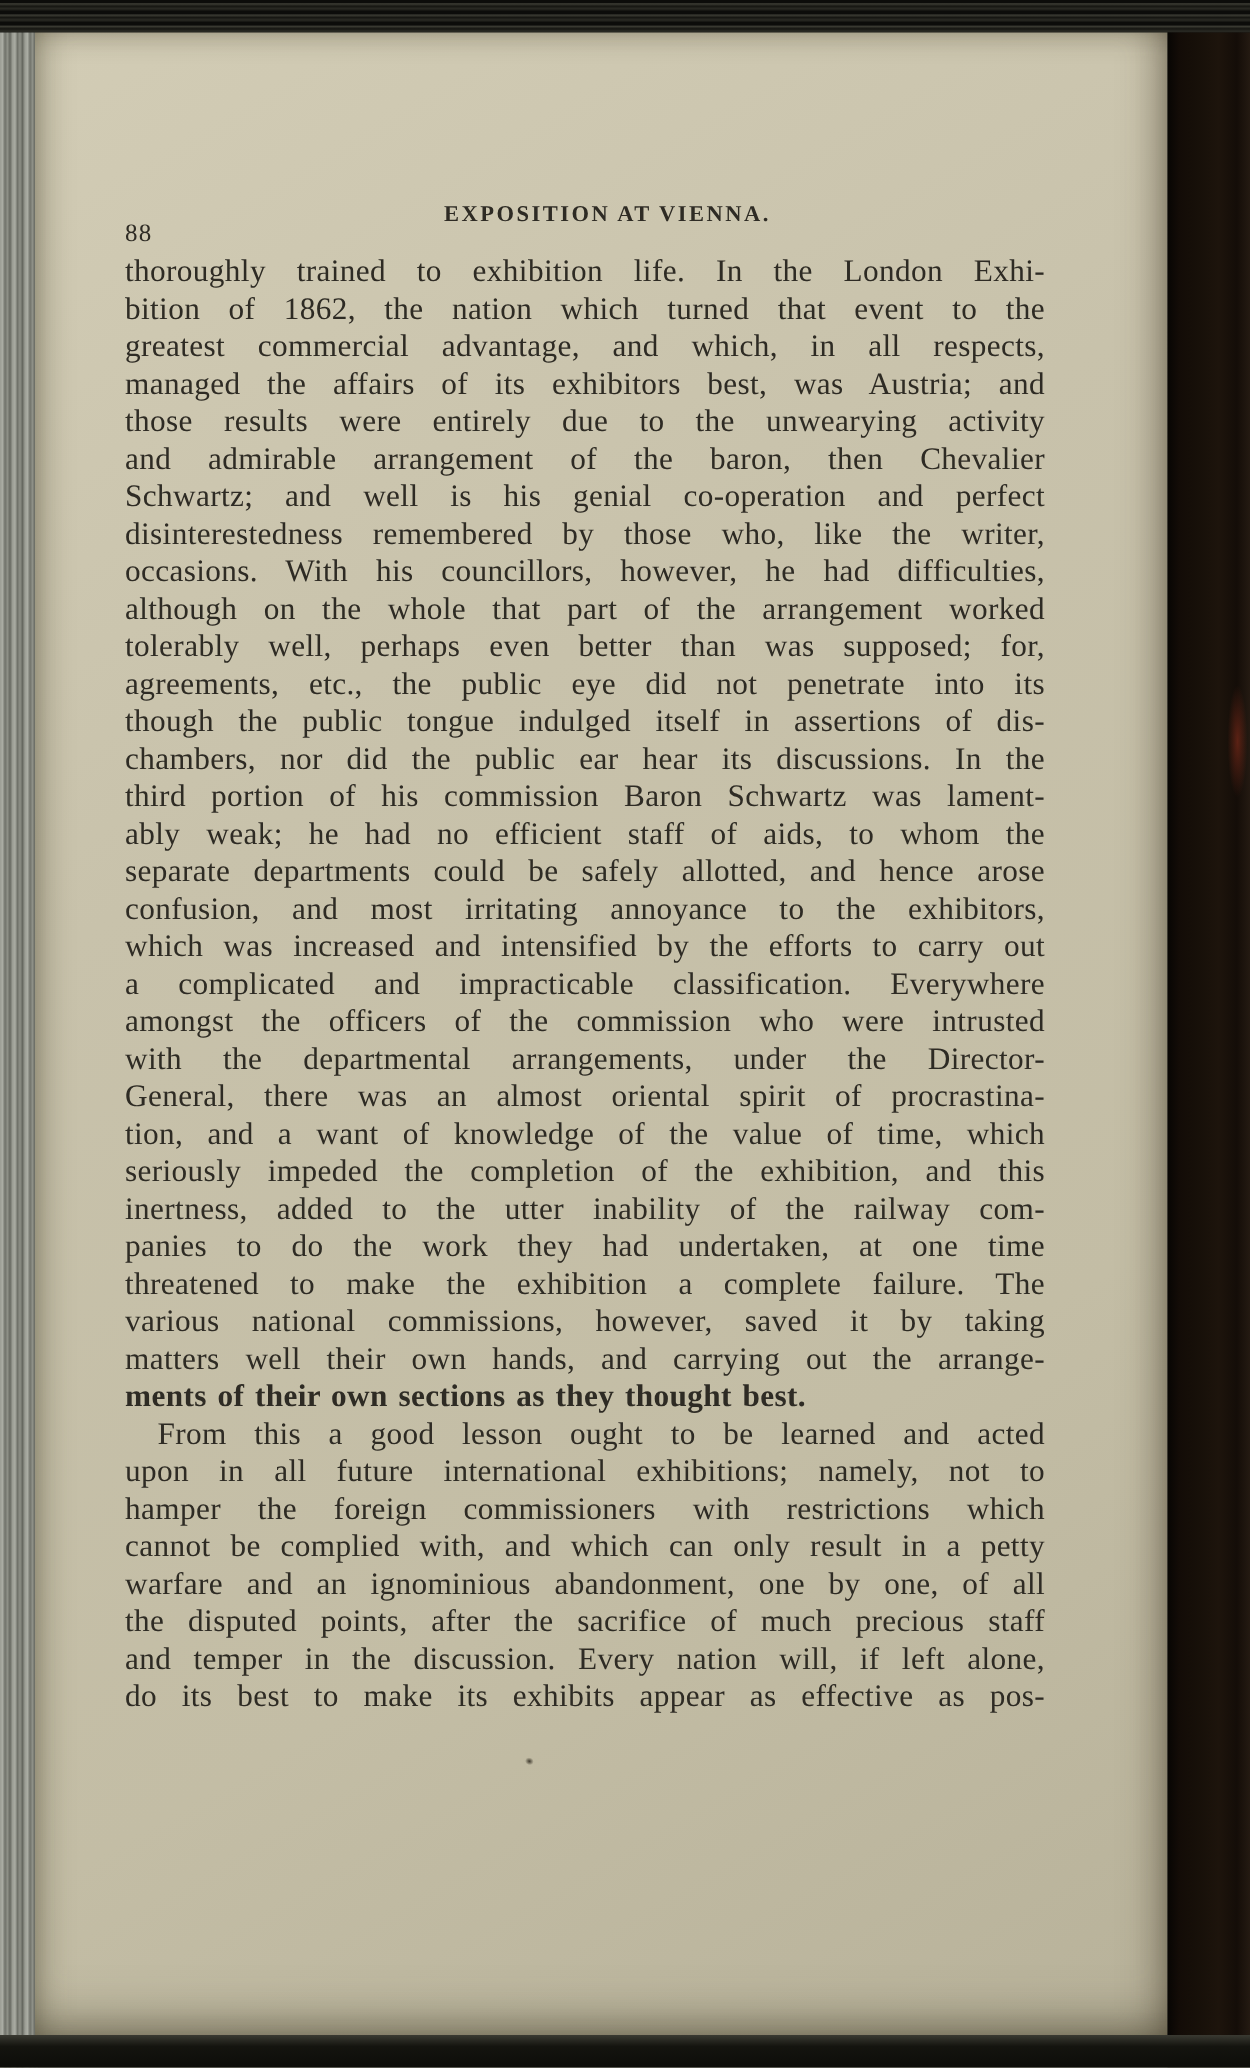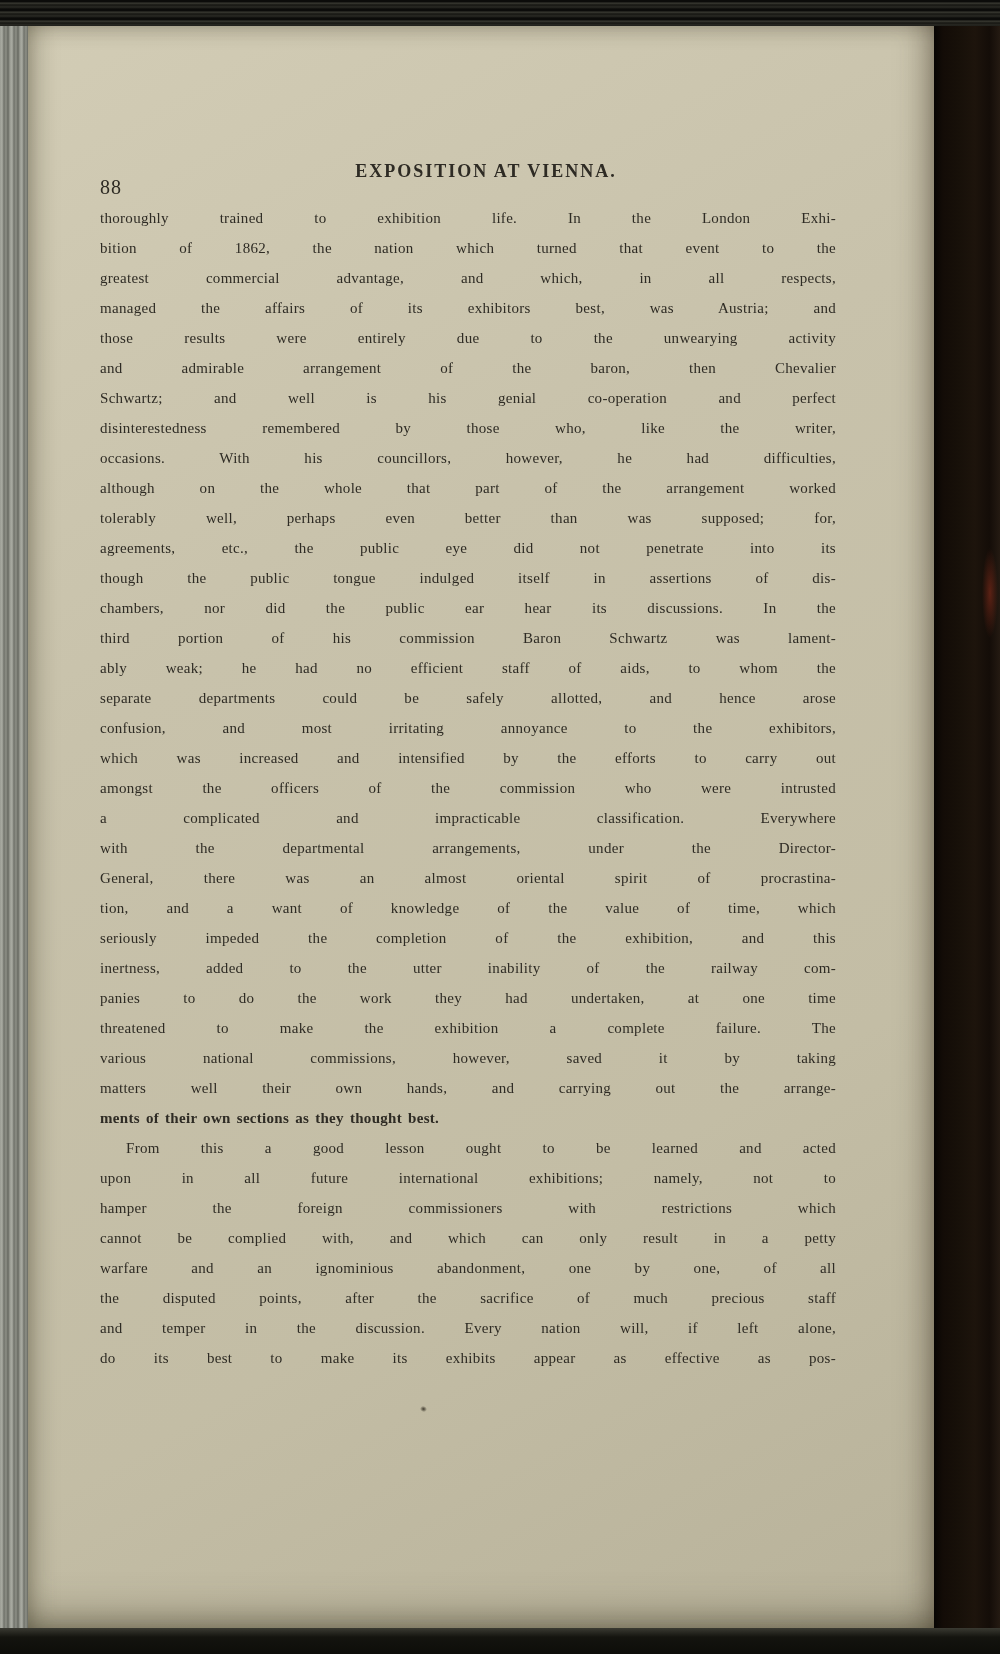--- a/index.html
+++ b/index.html
@@ -65,21 +65,21 @@
     font-size:20px;letter-spacing:1px;margin-top:16px;
   }
   .running{
     display:block;text-align:center;
     font-size:18px;font-weight:700;letter-spacing:2px;
     padding-top:1px;
   }
   .text-block{
     margin:17px 98px 0 72px;
     color:var(--ink,#2e2b24);
-    font-size:15px;
+    font-size:25px;
     letter-spacing:.3px;
     word-spacing:2px;
   }
   .paragraph{margin:0;}
   .line{
     height:30px;line-height:30px;
     white-space:nowrap;
     text-align:justify;
     text-align-last:justify;
     overflow:hidden;
@@ -119,22 +119,22 @@
           <div class="line">although on the whole that part of the arrangement worked</div>
           <div class="line">tolerably well, perhaps even better than was supposed; for,</div>
           <div class="line">agreements, etc., the public eye did not penetrate into its</div>
           <div class="line">though the public tongue indulged itself in assertions of dis-</div>
           <div class="line">chambers, nor did the public ear hear its discussions. In the</div>
           <div class="line">third portion of his commission Baron Schwartz was lament-</div>
           <div class="line">ably weak; he had no efficient staff of aids, to whom the</div>
           <div class="line">separate departments could be safely allotted, and hence arose</div>
           <div class="line">confusion, and most irritating annoyance to the exhibitors,</div>
           <div class="line">which was increased and intensified by the efforts to carry out</div>
+          <div class="line">a complicated and impracticable classification. Everywhere</div>
           <div class="line">amongst the officers of the commission who were intrusted</div>
-          <div class="line">a complicated and impracticable classification. Everywhere</div>
           <div class="line">with the departmental arrangements, under the Director-</div>
           <div class="line">General, there was an almost oriental spirit of procrastina-</div>
           <div class="line">tion, and a want of knowledge of the value of time, which</div>
           <div class="line">seriously impeded the completion of the exhibition, and this</div>
           <div class="line">inertness, added to the utter inability of the railway com-</div>
           <div class="line">panies to do the work they had undertaken, at one time</div>
           <div class="line">threatened to make the exhibition a complete failure. The</div>
           <div class="line">various national commissions, however, saved it by taking</div>
           <div class="line">matters well their own hands, and carrying out the arrange-</div>
           <div class="line last">ments of their own sections as they thought best.</div>

